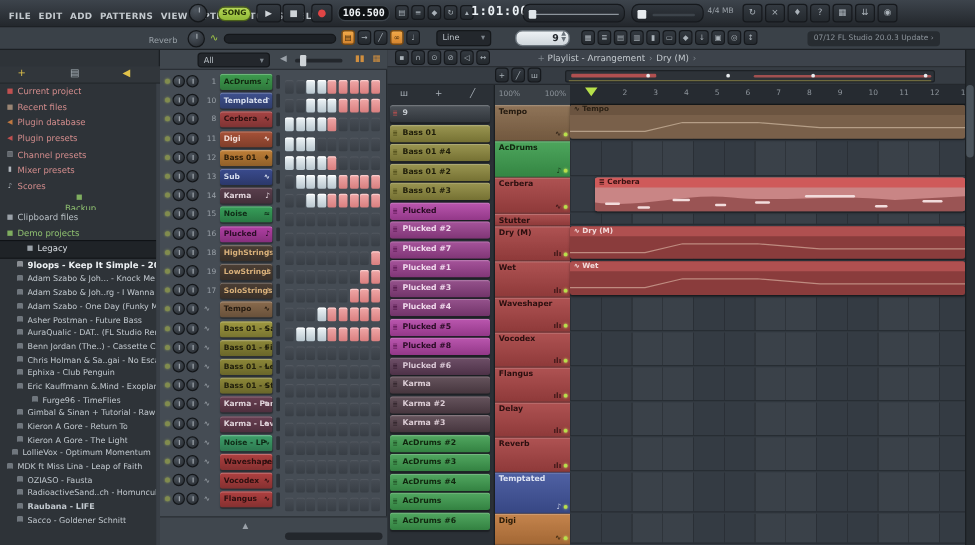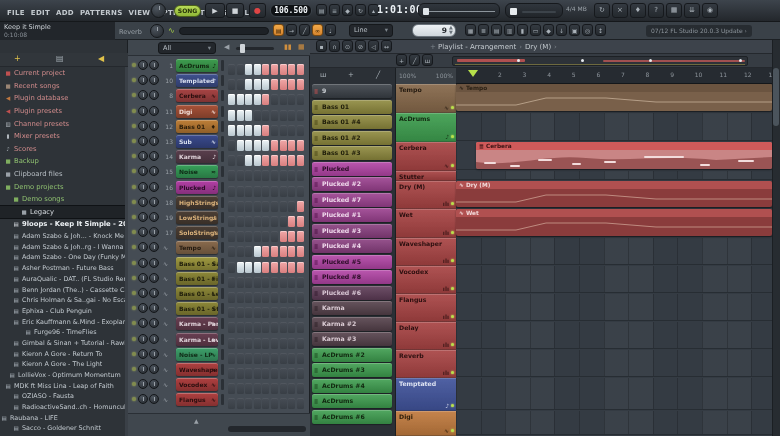--- a/index.html
+++ b/index.html
@@ -123,24 +123,20 @@
     </div>
     <div class="abs meterpanel" style="left:505px;top:3px;width:58px;height:15px;">
       <div class="abs" style="left:4px;top:4px;width:7px;height:7px;background:#e8ecef;border-radius:1px;"></div>
       <div class="abs" style="left:16px;top:7px;width:34px;height:2px;background:#3c434a;border-radius:1px;"></div>
     </div>
     <div class="abs" style="left:566px;top:5px;font-size:6px;color:#9aa1a8;">4/4 MB</div>
     <div class="abs" id="topright-icons" style="left:594px;top:3px;"><div class="ibtn">↻</div><div class="ibtn">×</div><div class="ibtn">♦</div><div class="ibtn">?</div><div class="ibtn">▦</div><div class="ibtn">⇊</div><div class="ibtn">◉</div></div>
   </div>
 
   <div class="abs secondbar"></div>
-  <div class="abs hintpanel">
-    <div class="hint-title">Keep it Simple</div>
-    <div class="hint-time">0:10:08</div>
-  </div>
   <div class="abs small-label" style="left:119px;top:28px;">Reverb</div>
   <div class="abs knob" style="left:150px;top:24px;width:14px;height:14px;"></div>
   <div class="abs" style="left:168px;top:26px;color:#a8d046;font-size:8px;">∿</div>
   <div class="abs meterstrip" style="left:179px;top:27px;width:90px;height:8px;"></div>
   <div class="abs" id="toggle-icons" style="left:273px;top:24px;"><div class="ibtn active mini">▤</div><div class="ibtn mini">→</div><div class="ibtn mini">╱</div><div class="ibtn active mini">∞</div><div class="ibtn mini">♩</div></div>
   <div class="abs select" style="left:349px;top:24px;width:44px;height:13px;"><span>Line</span> <span style="float:right;color:#7d858c;">▾</span></div>
   <div class="abs spin" style="left:412px;top:24px;width:44px;height:13px;">9</div>
   <div class="abs" style="left:449px;top:25px;font-size:5px;color:#6a737b;line-height:5px;">▲<br>▼</div>
   <div class="abs" id="tool-icons" style="left:465px;top:24px;"><div class="ibtn mini">▦</div><div class="ibtn mini">≣</div><div class="ibtn mini">▤</div><div class="ibtn mini">▥</div><div class="ibtn mini">▮</div><div class="ibtn mini">▭</div><div class="ibtn mini">◆</div><div class="ibtn mini">↓</div><div class="ibtn mini">▣</div><div class="ibtn mini">◎</div><div class="ibtn mini">↕</div></div>
   <div class="abs updatetxt" style="left:646px;top:25px;">07/12  FL Studio 20.0.3 Update ›</div>
@@ -151,21 +147,21 @@
         <span style="position: absolute; top: 1px; font-size: 8px; left: 56px; color: rgb(170, 178, 185);">▤</span>
         <span style="position: absolute; top: 1px; font-size: 8px; left: 98px; color: rgb(224, 194, 74);">◀</span>
       </div>
     <div class="abs b-tree" id="b-tree">
         <div class="b-row" style="height: 12.6px; padding-left: 4px;">
           <span class="b-ic" style="color: rgb(192, 80, 80);">■</span>
           <span class="b-label" style="color: rgb(208, 139, 139);">Current project</span>
         </div>
         <div class="b-row" style="height: 12.6px; padding-left: 4px;">
           <span class="b-ic" style="color: rgb(154, 133, 116);">■</span>
-          <span class="b-label" style="color: rgb(208, 139, 139);">Recent songs</span>
+          <span class="b-label" style="color: rgb(208, 139, 139);">Recent files</span>
         </div>
         <div class="b-row" style="height: 12.6px; padding-left: 4px;">
           <span class="b-ic" style="color: rgb(192, 120, 64);">◀</span>
           <span class="b-label" style="color: rgb(208, 139, 139);">Plugin database</span>
         </div>
         <div class="b-row" style="height: 12.6px; padding-left: 4px;">
           <span class="b-ic" style="color: rgb(192, 80, 80);">◀</span>
           <span class="b-label" style="color: rgb(208, 139, 139);">Plugin presets</span>
         </div>
         <div class="b-row" style="height: 12.6px; padding-left: 4px;">
@@ -173,35 +169,31 @@
           <span class="b-label" style="color: rgb(208, 139, 139);">Channel presets</span>
         </div>
         <div class="b-row" style="height: 12.6px; padding-left: 4px;">
           <span class="b-ic" style="color: rgb(176, 182, 188);">▮</span>
           <span class="b-label" style="color: rgb(208, 139, 139);">Mixer presets</span>
         </div>
         <div class="b-row" style="height: 12.6px; padding-left: 4px;">
           <span class="b-ic" style="color: rgb(176, 182, 188);">♪</span>
           <span class="b-label" style="color: rgb(208, 139, 139);">Scores</span>
         </div>
-        <div class="b-row" style="height: 12.6px; padding-left: 4px;">
+        <div class="b-row" style="height: 12.6px; padding-left: 4px; flex-direction: column;">
           <span class="b-ic" style="color: rgb(127, 174, 95);">■</span>
           <span class="b-label" style="color: rgb(143, 192, 112);">Backup</span>
         </div>
         <div class="b-row" style="height: 12.6px; padding-left: 4px;">
           <span class="b-ic" style="color: rgb(154, 161, 168);">■</span>
           <span class="b-label" style="color: rgb(184, 191, 197);">Clipboard files</span>
         </div>
         <div class="b-row" style="height: 12.6px; padding-left: 4px;">
           <span class="b-ic" style="color: rgb(127, 174, 95);">■</span>
           <span class="b-label" style="color: rgb(143, 192, 112);">Demo projects</span>
-        </div>
-        <div class="b-row" style="height: 12.6px; padding-left: 12px;">
-          <span class="b-ic" style="color: rgb(127, 174, 95);">■</span>
-          <span class="b-label" style="color: rgb(143, 192, 112);">Demo songs</span>
         </div>
         <div class="b-row" style="height: 12.6px; padding-left: 20px; background: rgb(31, 35, 39); outline: rgb(15, 18, 21) solid 1px;">
           <span class="b-ic" style="color: rgb(154, 161, 168);">■</span>
           <span class="b-label" style="color: rgb(216, 221, 226);">Legacy</span>
         </div>
         <div class="b-row" style="height: 12.6px; padding-left: 12px;">
           <span class="b-ic" style="color: rgb(216, 221, 226);">▤</span>
           <span class="b-label" style="color: rgb(238, 242, 245); font-weight: bold;">9loops - Keep It Simple - 2015</span>
         </div>
         <div class="b-row" style="height: 10.7px; padding-left: 12px;">
@@ -265,21 +257,21 @@
           <span class="b-label" style="color: rgb(194, 201, 207); font-size: 6.4px;">MDK ft Miss Lina - Leap of Faith</span>
         </div>
         <div class="b-row" style="height: 10.7px; padding-left: 12px;">
           <span class="b-ic" style="color: rgb(170, 178, 185);">▤</span>
           <span class="b-label" style="color: rgb(194, 201, 207); font-size: 6.4px;">OZIASO - Fausta</span>
         </div>
         <div class="b-row" style="height: 10.7px; padding-left: 12px;">
           <span class="b-ic" style="color: rgb(170, 178, 185);">▤</span>
           <span class="b-label" style="color: rgb(194, 201, 207); font-size: 6.4px;">RadioactiveSand..ch - Homunculus</span>
         </div>
-        <div class="b-row" style="height: 10.7px; padding-left: 0;">
+        <div class="b-row" style="height: 10.7px; padding-left: 12px; font-weight: bold;">
           <span class="b-ic" style="color: rgb(170, 178, 185);">▤</span>
           <span class="b-label" style="color: rgb(194, 201, 207); font-size: 6.4px;">Raubana - LIFE</span>
         </div>
         <div class="b-row" style="height: 10.7px; padding-left: 12px;">
           <span class="b-ic" style="color: rgb(170, 178, 185);">▤</span>
           <span class="b-label" style="color: rgb(194, 201, 207); font-size: 6.4px;">Sacco - Goldener Schnitt</span>
         </div>
       </div>
     <div class="abs b-scroll"></div>
   </div>

